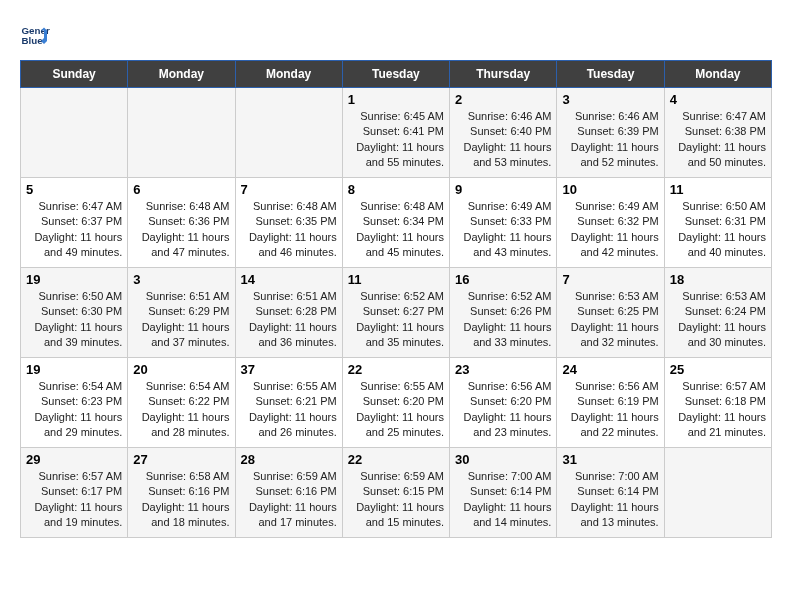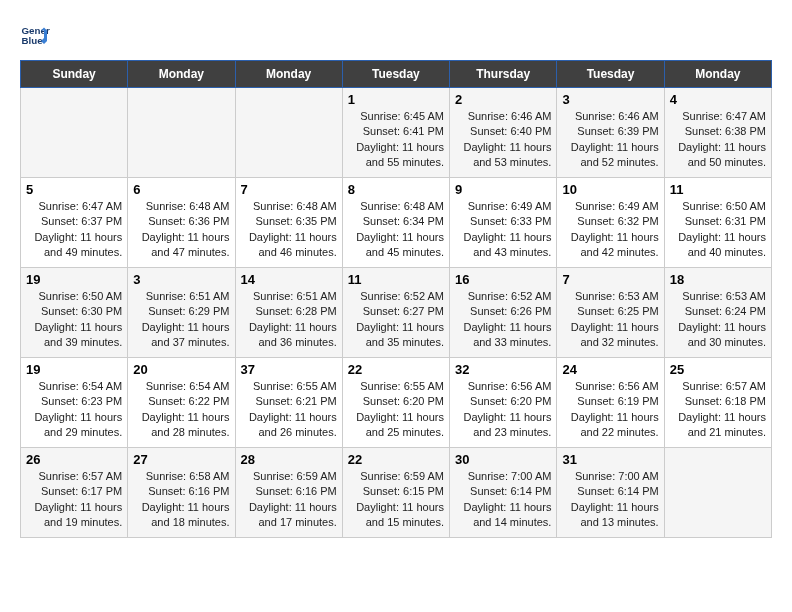--- a/index.html
+++ b/index.html
@@ -203,35 +203,35 @@
         </td>
         <td>
           <span class="day-num">37</span>
           <div class="cell-text">Sunrise: 6:55 AM<br>Sunset: 6:21 PM<br>Daylight: 11 hours<br>and 26 minutes.</div>
         </td>
         <td>
           <span class="day-num">22</span>
           <div class="cell-text">Sunrise: 6:55 AM<br>Sunset: 6:20 PM<br>Daylight: 11 hours<br>and 25 minutes.</div>
         </td>
         <td>
-          <span class="day-num">32</span>
+          <span class="day-num">23</span>
           <div class="cell-text">Sunrise: 6:56 AM<br>Sunset: 6:20 PM<br>Daylight: 11 hours<br>and 23 minutes.</div>
         </td>
         <td>
           <span class="day-num">24</span>
           <div class="cell-text">Sunrise: 6:56 AM<br>Sunset: 6:19 PM<br>Daylight: 11 hours<br>and 22 minutes.</div>
         </td>
         <td>
           <span class="day-num">25</span>
           <div class="cell-text">Sunrise: 6:57 AM<br>Sunset: 6:18 PM<br>Daylight: 11 hours<br>and 21 minutes.</div>
         </td>
       </tr>
       <tr>
         <td>
-          <span class="day-num">26</span>
+          <span class="day-num">29</span>
           <div class="cell-text">Sunrise: 6:57 AM<br>Sunset: 6:17 PM<br>Daylight: 11 hours<br>and 19 minutes.</div>
         </td>
         <td>
           <span class="day-num">27</span>
           <div class="cell-text">Sunrise: 6:58 AM<br>Sunset: 6:16 PM<br>Daylight: 11 hours<br>and 18 minutes.</div>
         </td>
         <td>
           <span class="day-num">28</span>
           <div class="cell-text">Sunrise: 6:59 AM<br>Sunset: 6:16 PM<br>Daylight: 11 hours<br>and 17 minutes.</div>
         </td>

